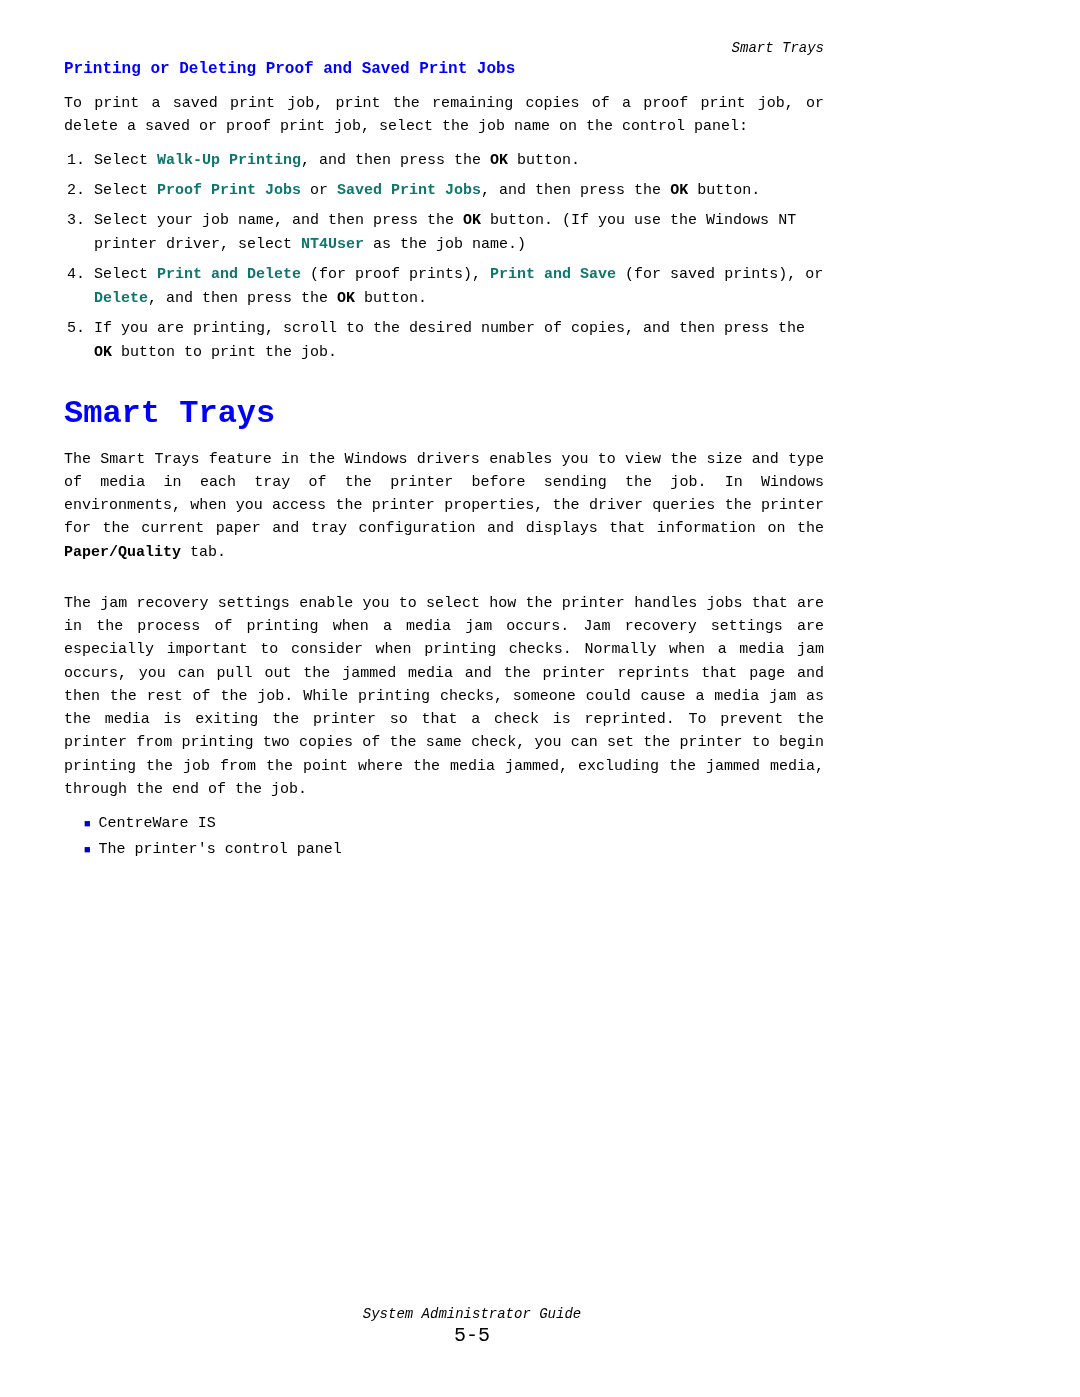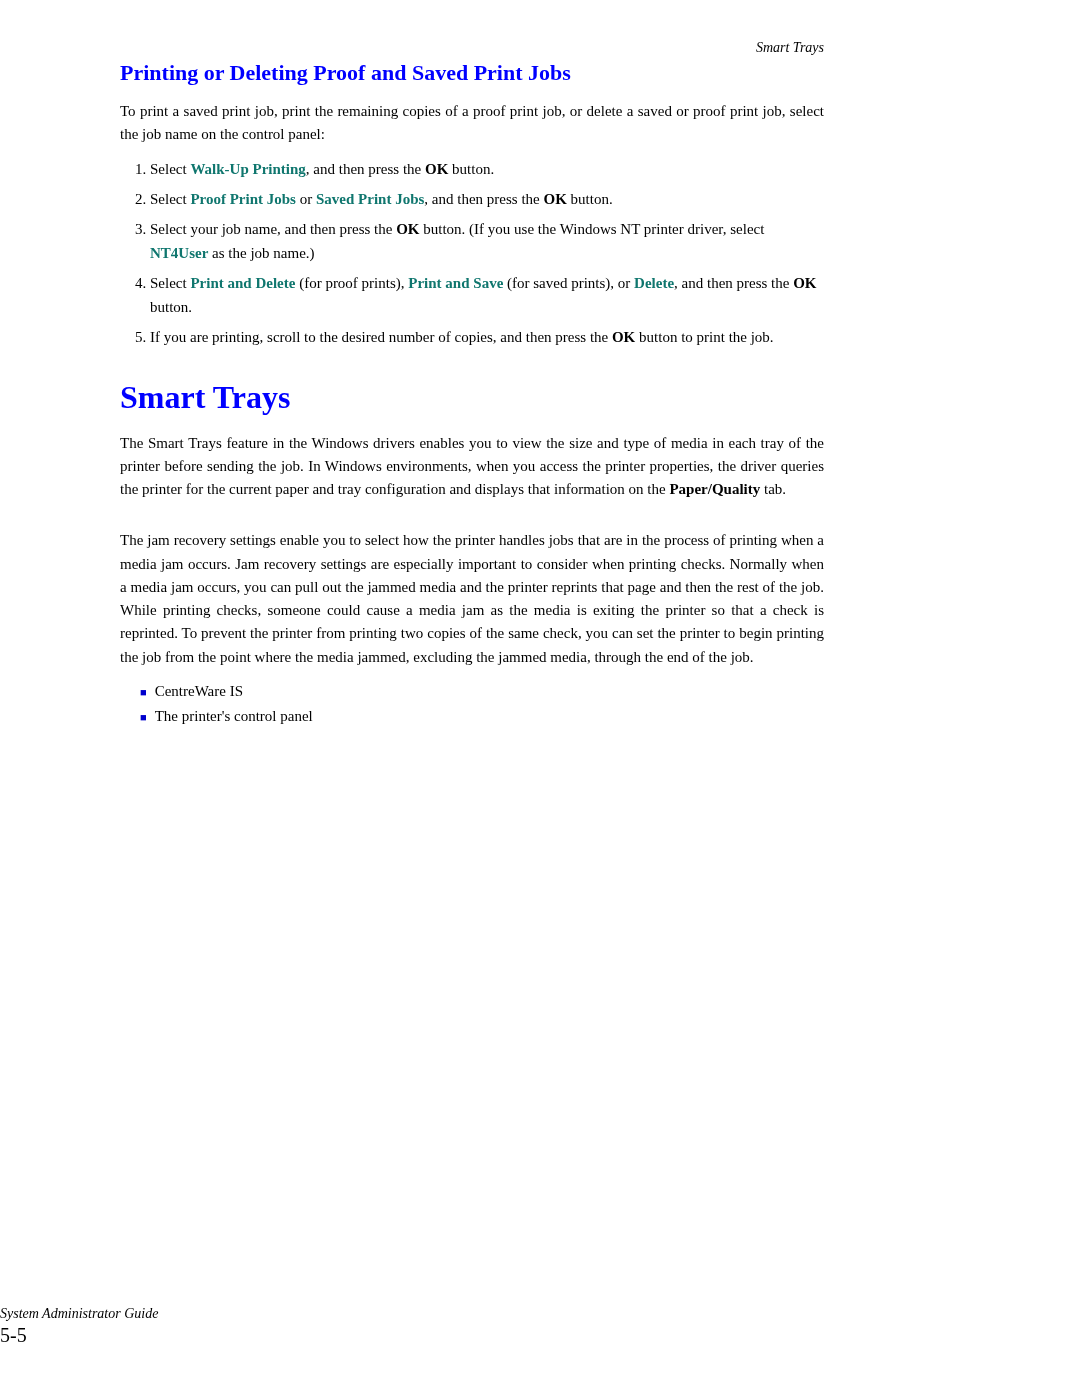--- a/index.html
+++ b/index.html
@@ -15,36 +15,37 @@
       color: #000000;
       width: 1080px;
       min-height: 1397px;
       position: relative;
     }
 
     .page {
       width: 944px;
       min-height: 1397px;
       background: #ffffff;
-      padding: 60px 120px 80px 120px;
+      padding: 60px 120px 80px 64px;
       position: relative;
+      font-family: Liberation Mono, monospace;
     }
 
     .header-right {
       position: absolute;
       top: 40px;
       right: 120px;
       font-style: italic;
       font-size: 14px;
       color: #000;
     }
 
     .section-heading-blue-large {
       color: #0000ff;
-      font-size: 22px;
+      font-size: 16px;
       font-weight: bold;
       margin-bottom: 14px;
     }
 
     .section-heading-blue-xlarge {
       color: #0000ff;
       font-size: 32px;
       font-weight: bold;
       margin-bottom: 16px;
     }
@@ -98,21 +99,21 @@
     .blue-bold {
       color: #0f766e;
       font-weight: bold;
     }
 
     .footer {
       position: absolute;
       bottom: 50px;
       left: 0;
       right: 0;
-      text-align: left;
+      text-align: center;
     }
 
     .footer-text {
       font-style: italic;
       font-size: 14px;
     }
 
     .footer-page {
       font-size: 20px;
       margin-top: 2px;

